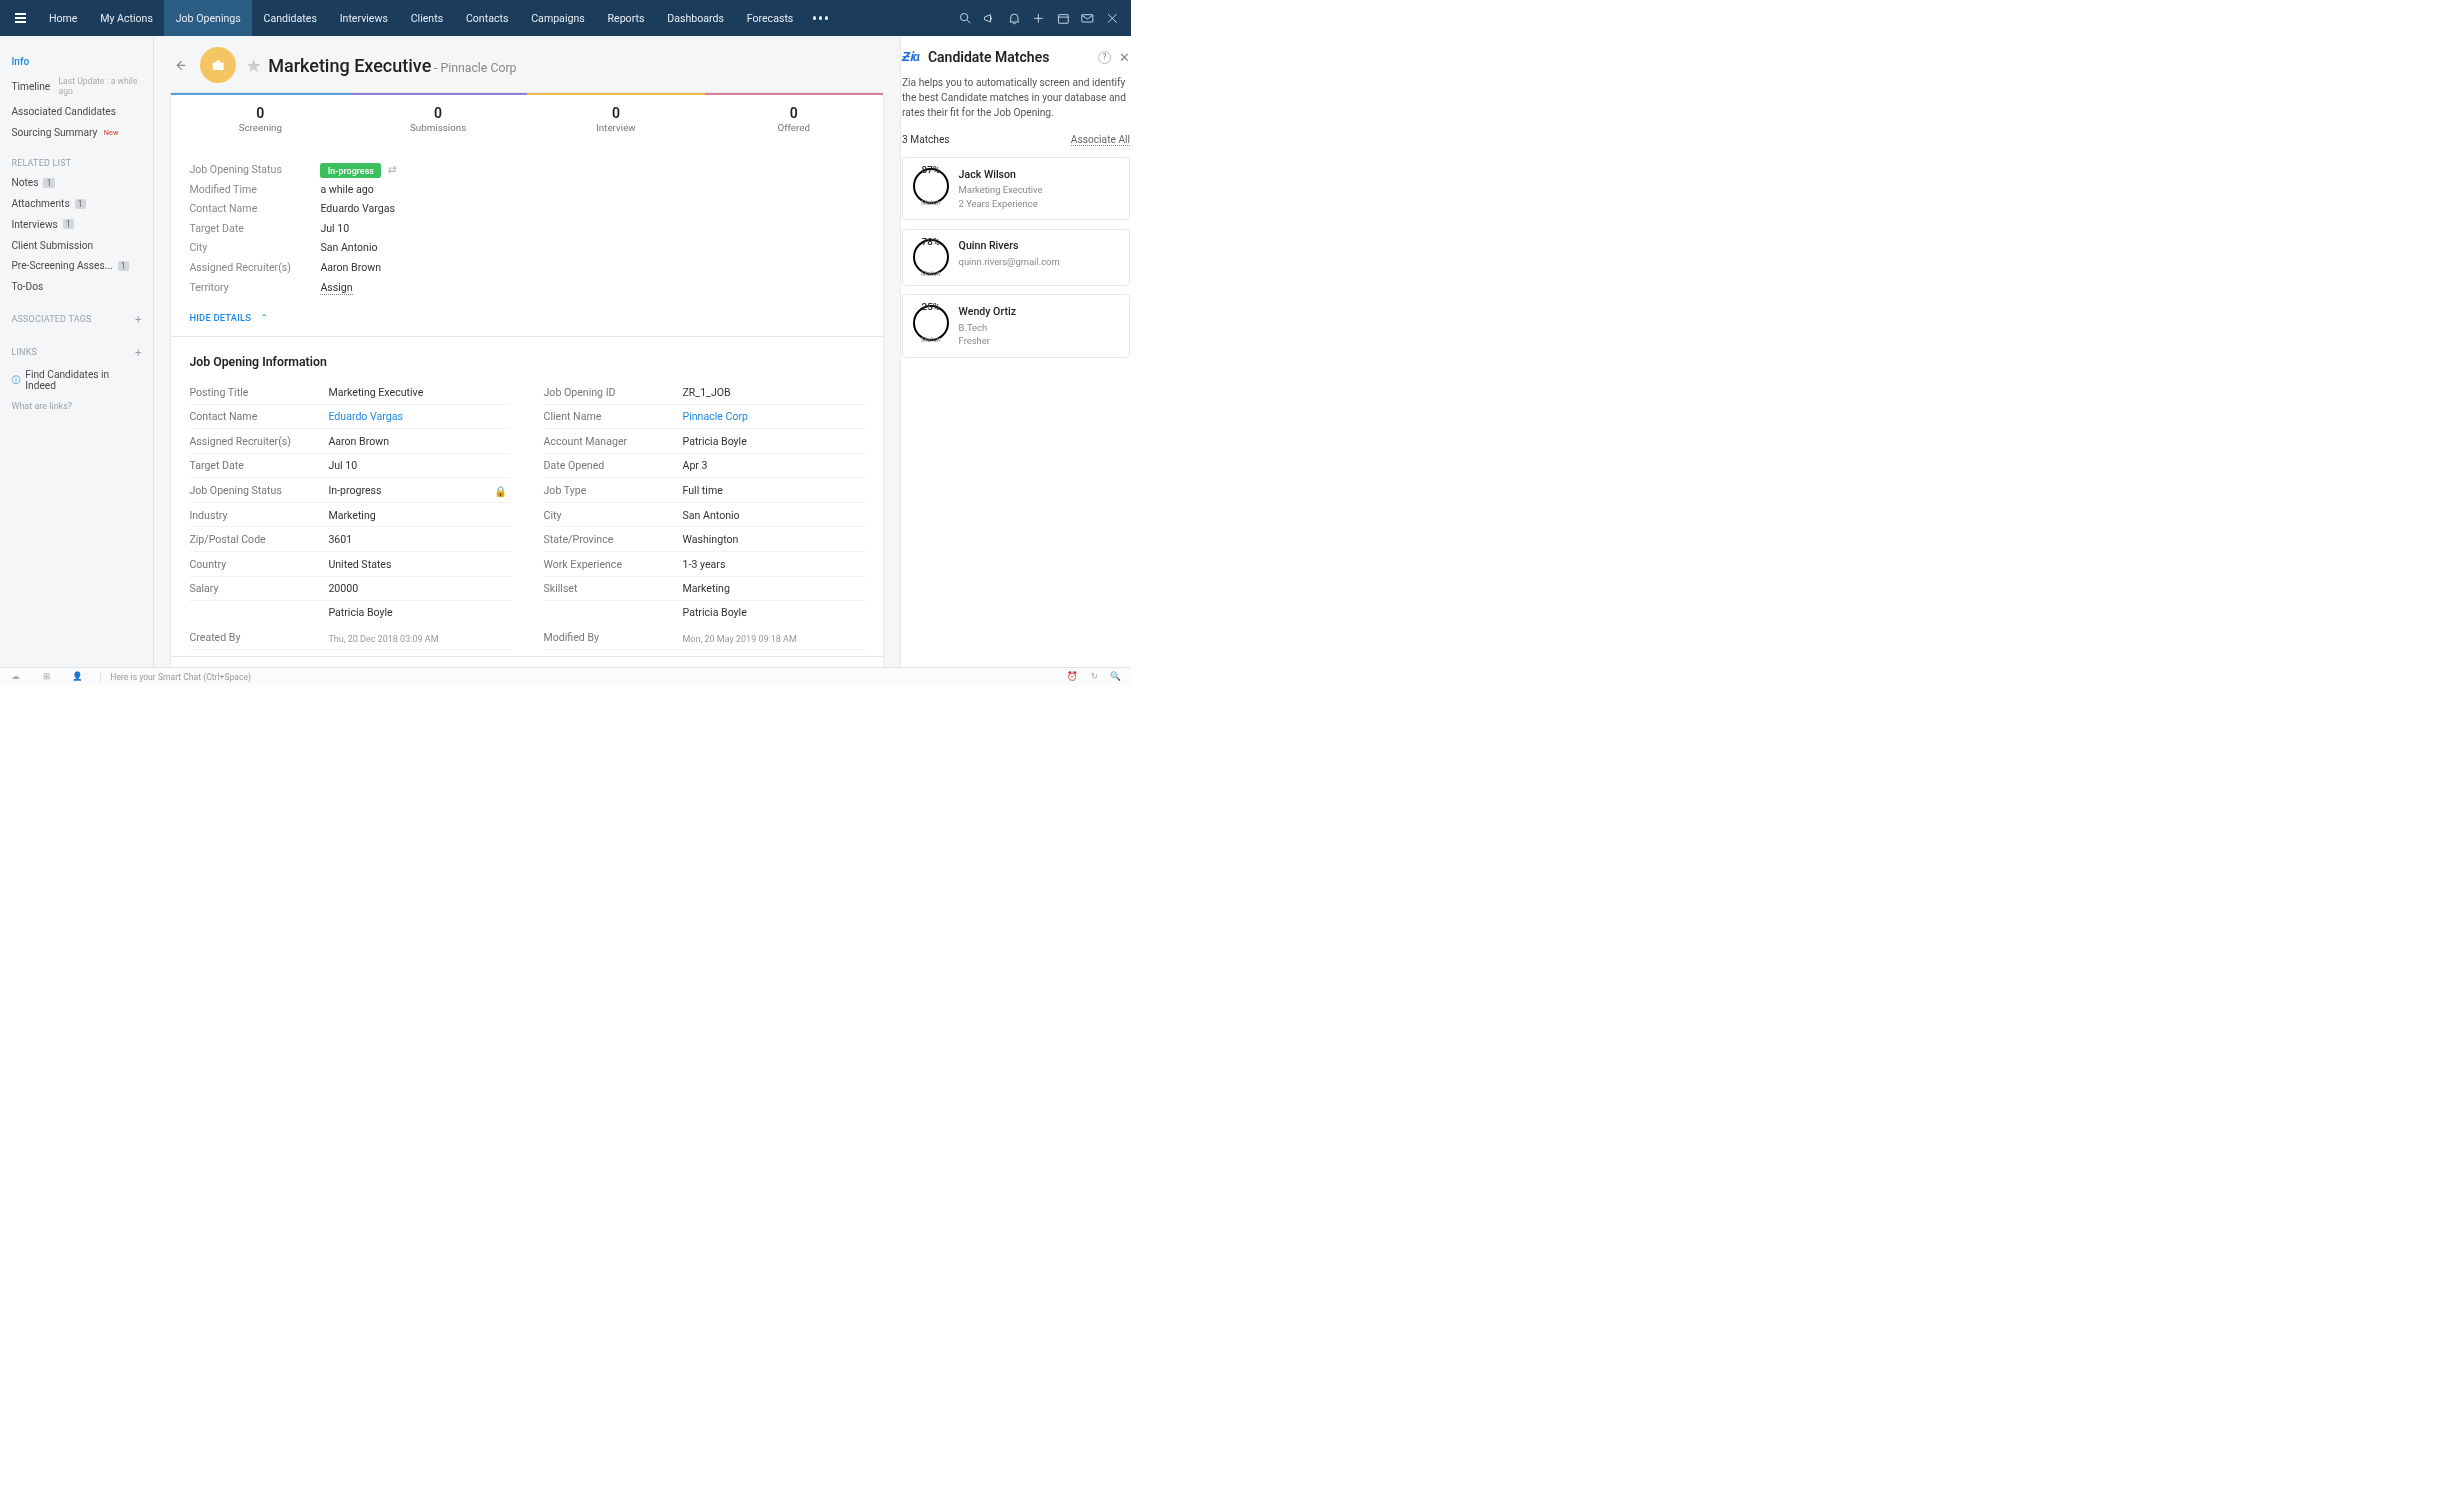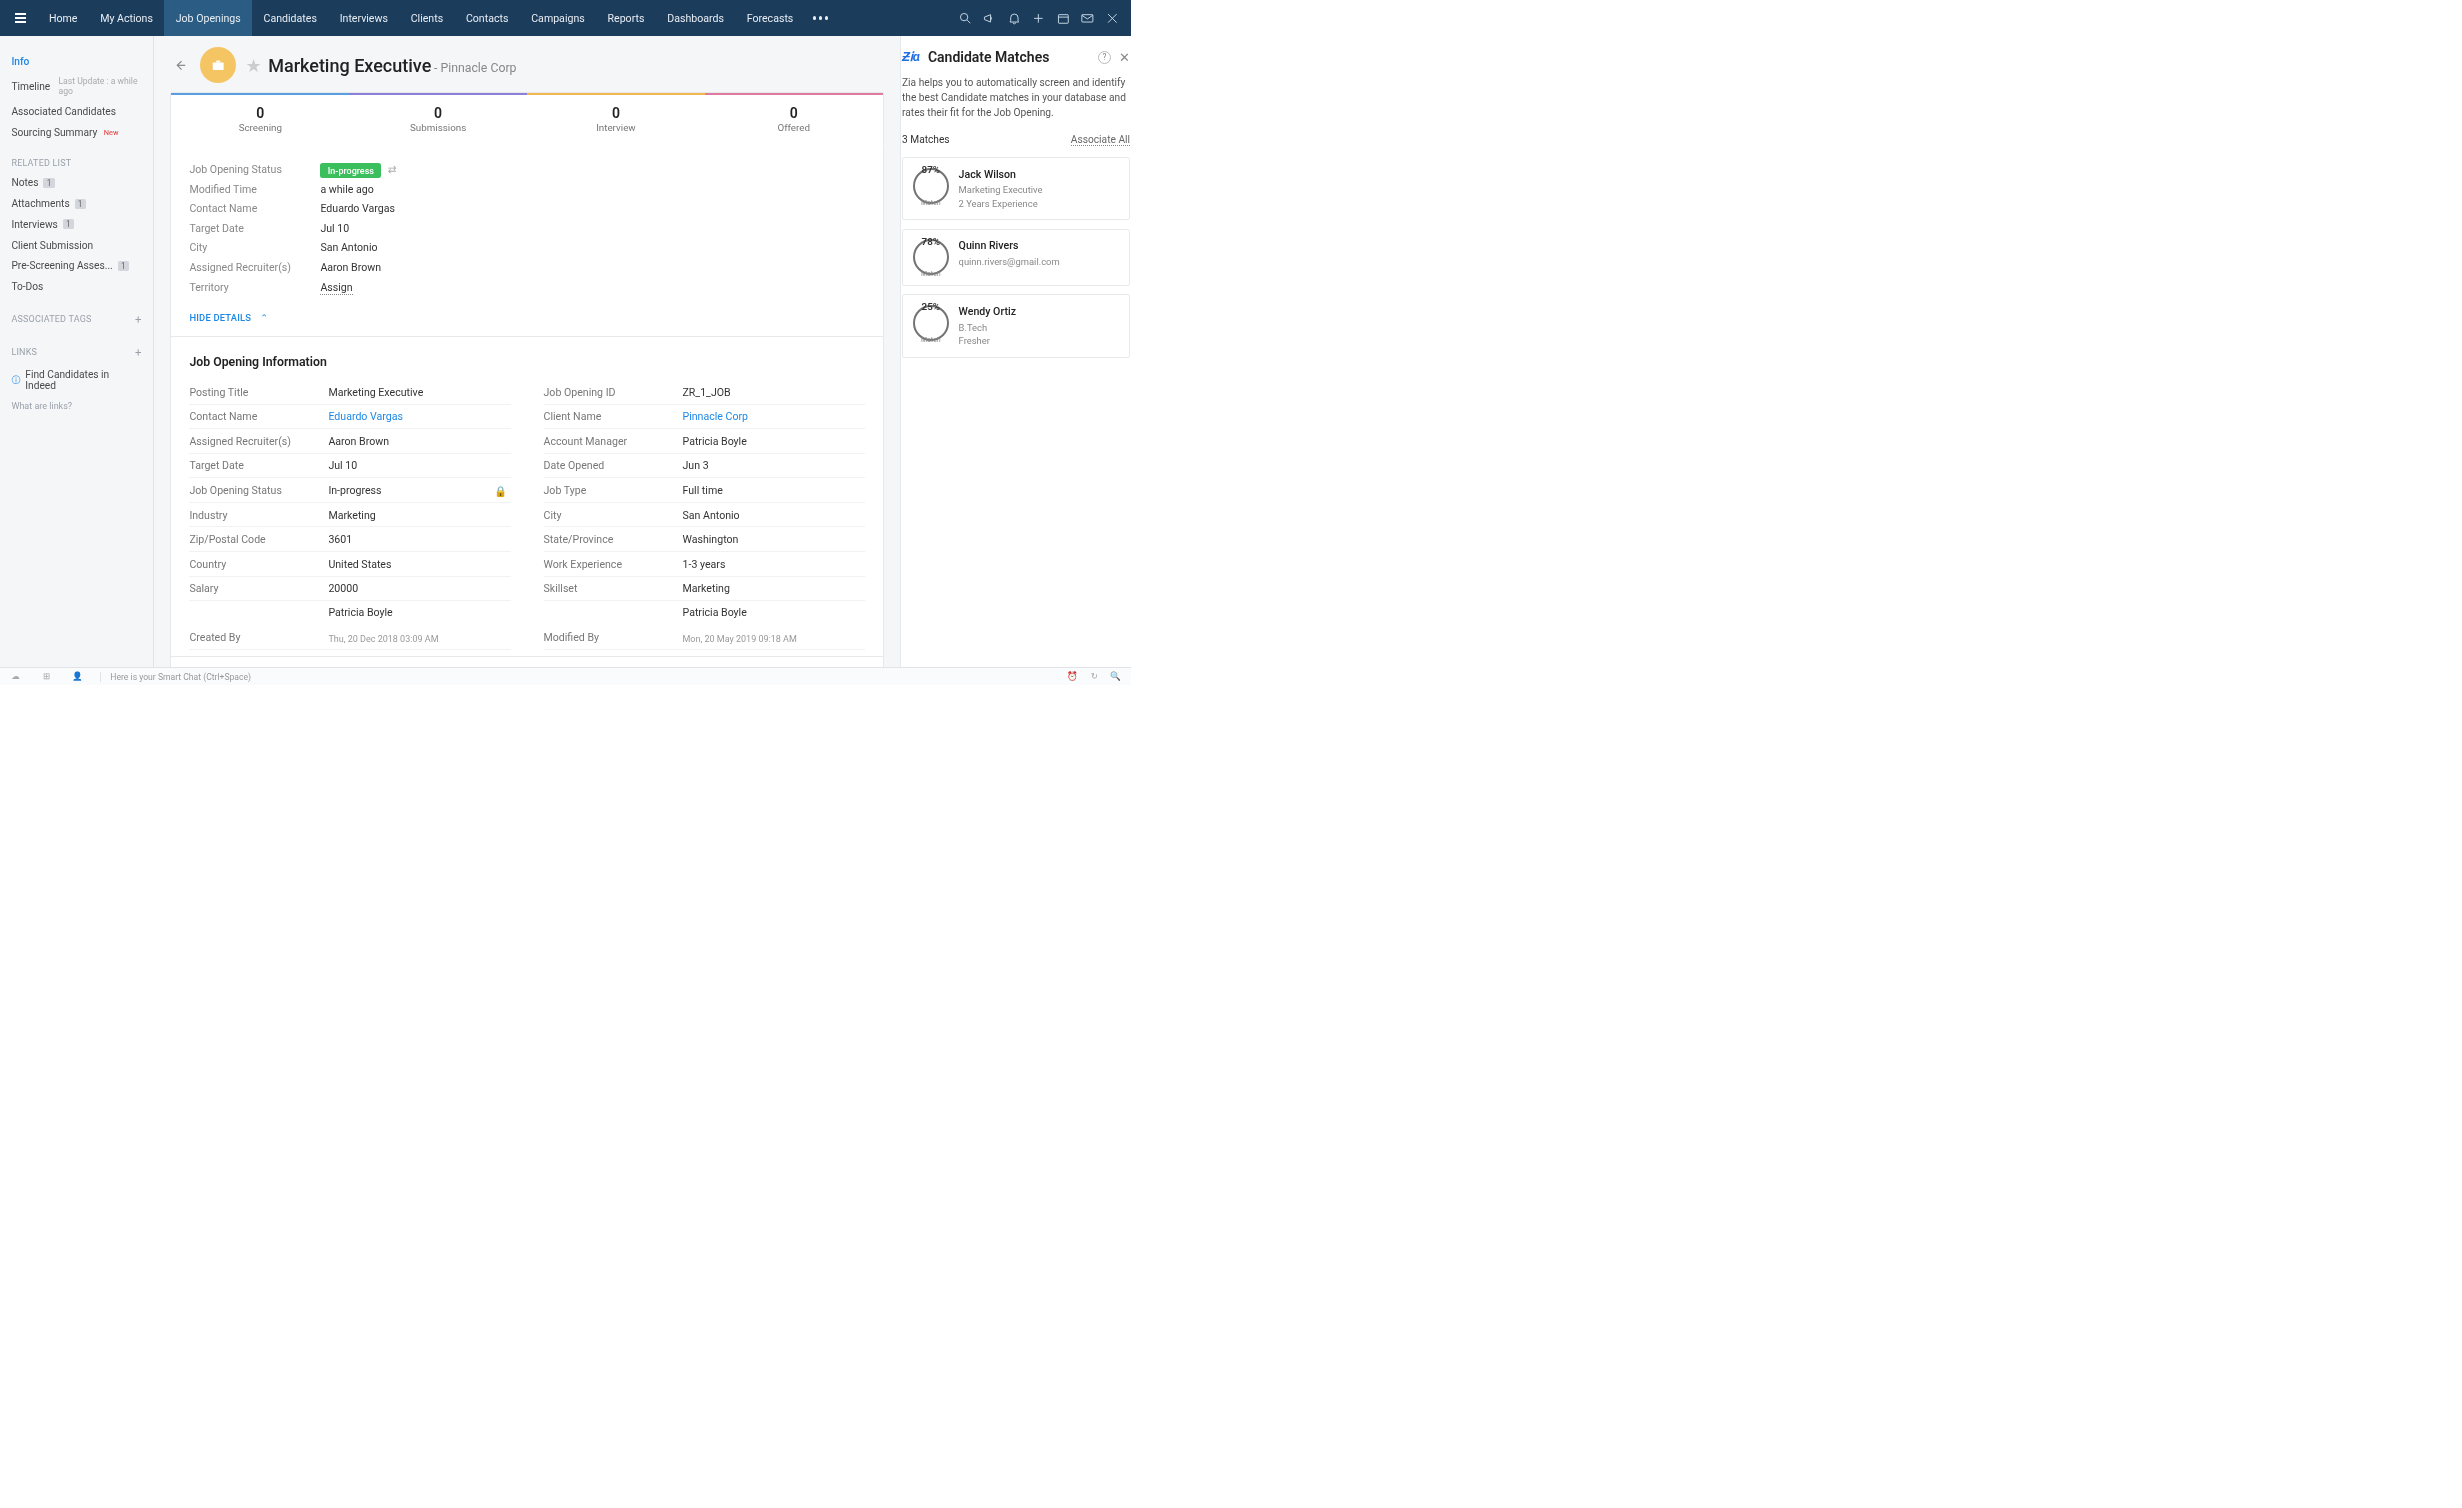--- a/index.html
+++ b/index.html
@@ -80,21 +80,21 @@
   .right-panel { width: 231px; border-left: 0.8px solid #e6e8ec; background: #fff; display: flex; flex-direction: column; padding: 13px 1px; }
   .rp-head { display: flex; align-items: center; gap: 8.2px; margin-bottom: 9.8px; }
   .zia-logo { color: #1e6fe0; font-weight: 600; font-size: 13px; font-style: italic; }
   .rp-head h3 { font-size: 14px; font-weight: 600; color: #222; flex: 1; }
   .rp-head .q { width: 13px; height: 13px; border: 0.8px solid #bbb; border-radius: 50%; display: flex; align-items: center; justify-content: center; font-size: 8.2px; color: #888; cursor: pointer; }
   .rp-close { font-size: 13px; color: #888; cursor: pointer; }
   .rp-desc { font-size: 10.2px; color: #555; line-height: 1.5; margin-bottom: 13px; }
   .rp-matchrow { display: flex; justify-content: space-between; align-items: center; font-size: 10.2px; margin-bottom: 11.4px; }
   .rp-matchrow .assoc { color: #666; border-bottom: 0.8px dotted #888; cursor: pointer; }
   .match-card { border: 0.8px solid #e6e8ec; border-radius: 2.5px; padding: 9.8px; display: flex; gap: 9.8px; margin-bottom: 8.2px; cursor: pointer; }
-  .match-ring { width: 36px; height: 36px; border: 2px solid #737373; border-radius: 50%; display: flex; flex-direction: column; align-items: center; justify-content: center; flex-shrink: 0; gap: 24px; }
+  .match-ring { width: 36px; height: 36px; border: 2px solid #000000; border-radius: 50%; display: flex; flex-direction: column; align-items: center; justify-content: center; flex-shrink: 0; gap: 24px; }
   .match-ring .pct { font-size: 9.8px; font-weight: 600; color: #333; line-height: 1; }
   .match-ring .mtxt { font-size: 7px; color: #888; }
   .match-info .name { font-size: 10.6px; color: #222; font-weight: 500; margin-bottom: 2.5px; }
   .match-info .line { font-size: 9.4px; color: #888; line-height: 1.4; }
 
   
   .bottombar { height: 18px; border-top: 0.8px solid #e0e3e8; background: #fafbfc; display: flex; align-items: center; padding: 0 9.8px; font-size: 8.6px; color: #999; }
   .bottombar .btm-icongrp { display: flex; gap: 19.6px; margin-right: 16.4px; }
   .bottombar .btm-icon { width: 11.4px; height: 11.4px; display:flex; align-items:center; justify-content:center; color:#aaa; cursor:pointer; }
   .bottombar .smart-chat { flex: 1; border-left: 0.8px solid #e0e3e8; padding-left: 9.8px; }
@@ -363,21 +363,21 @@
                 <div class="field-row">
                   <div class="flabel">Client Name</div>
                   <div class="fvalue"><span class="link">Pinnacle Corp</span></div>
                 </div>
                 <div class="field-row">
                   <div class="flabel">Account Manager</div>
                   <div class="fvalue">Patricia Boyle</div>
                 </div>
                 <div class="field-row">
                   <div class="flabel">Date Opened</div>
-                  <div class="fvalue">Jun 3</div>
+                  <div class="fvalue">Apr 3</div>
                 </div>
                 <div class="field-row">
                   <div class="flabel">Job Type</div>
                   <div class="fvalue">Full time</div>
                 </div>
                 <div class="field-row">
                   <div class="flabel">City</div>
                   <div class="fvalue">San Antonio</div>
                 </div>
                 <div class="field-row">

